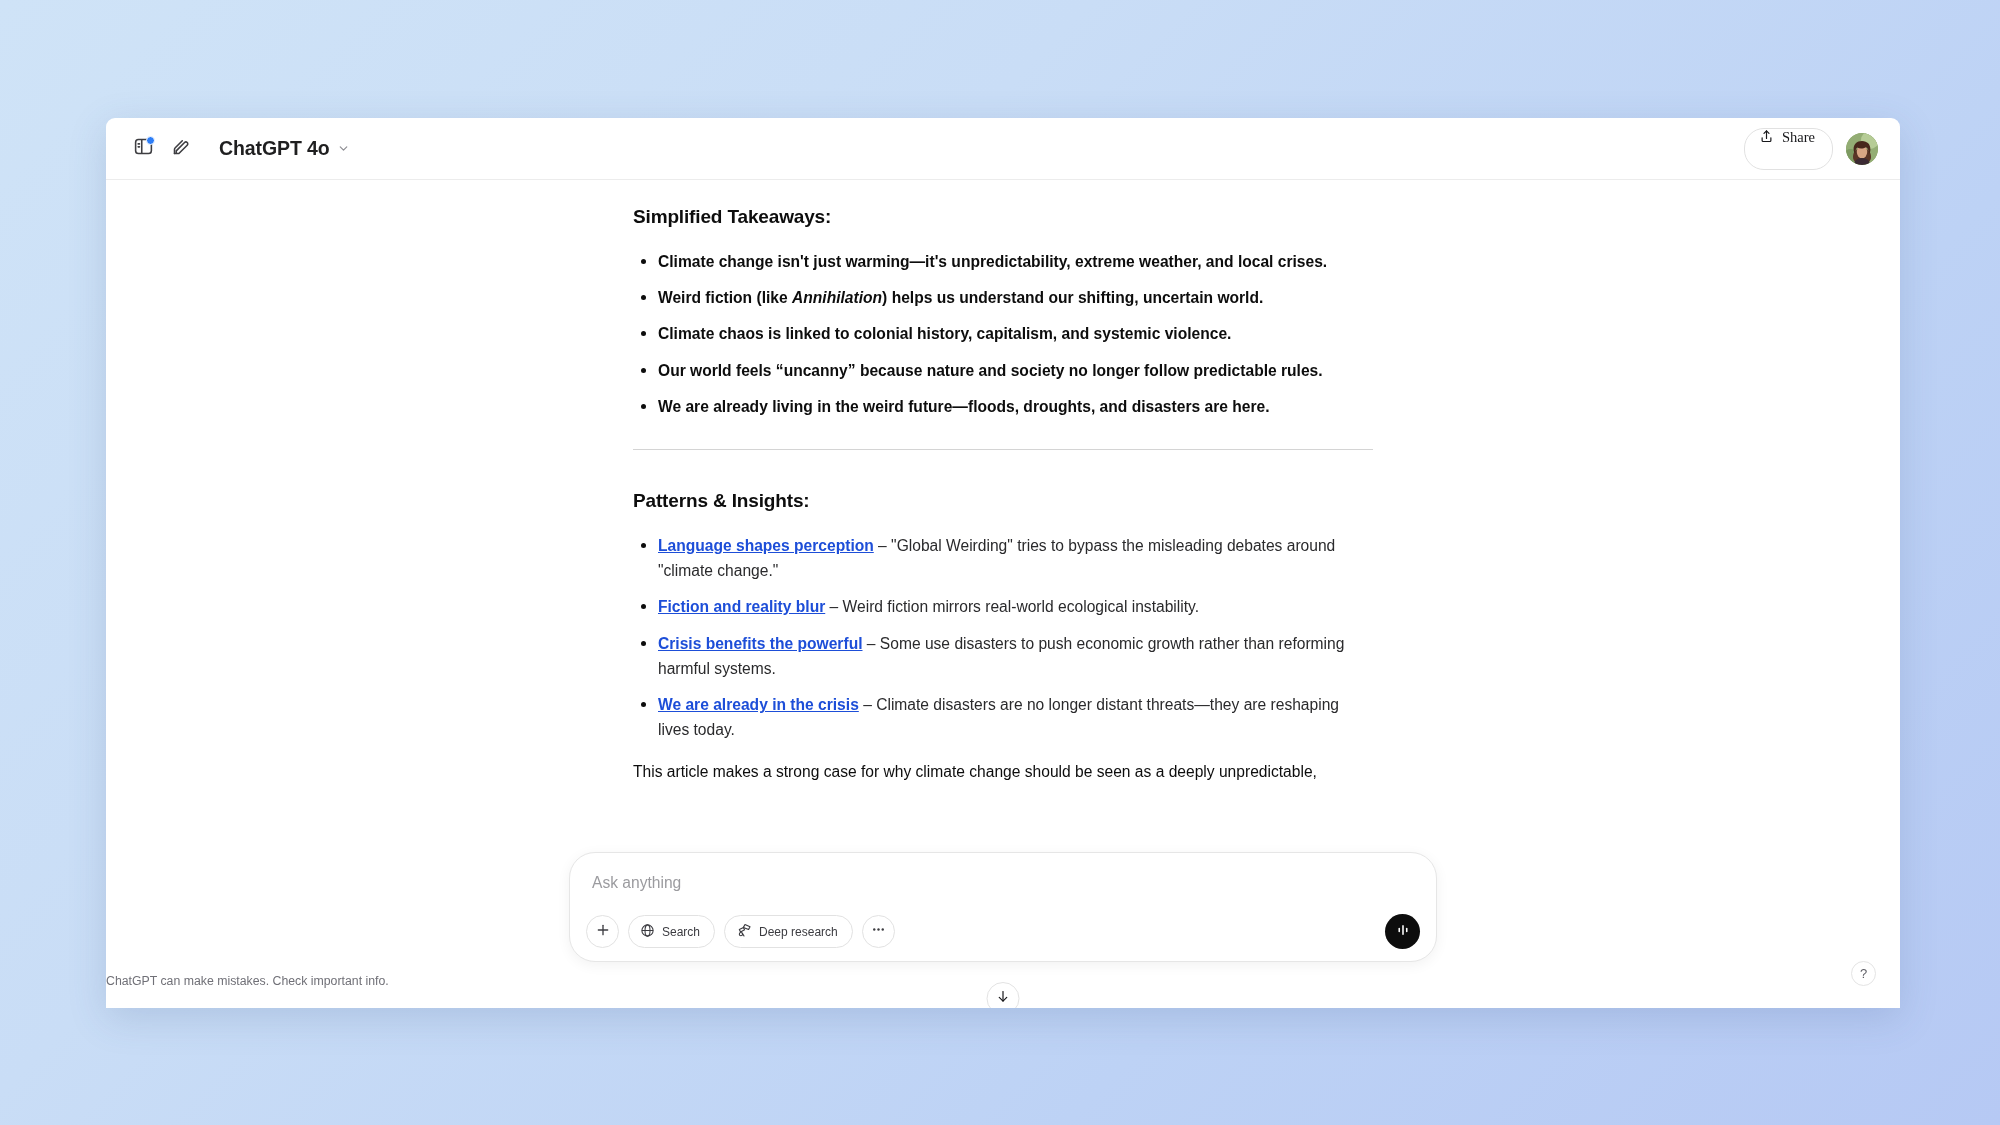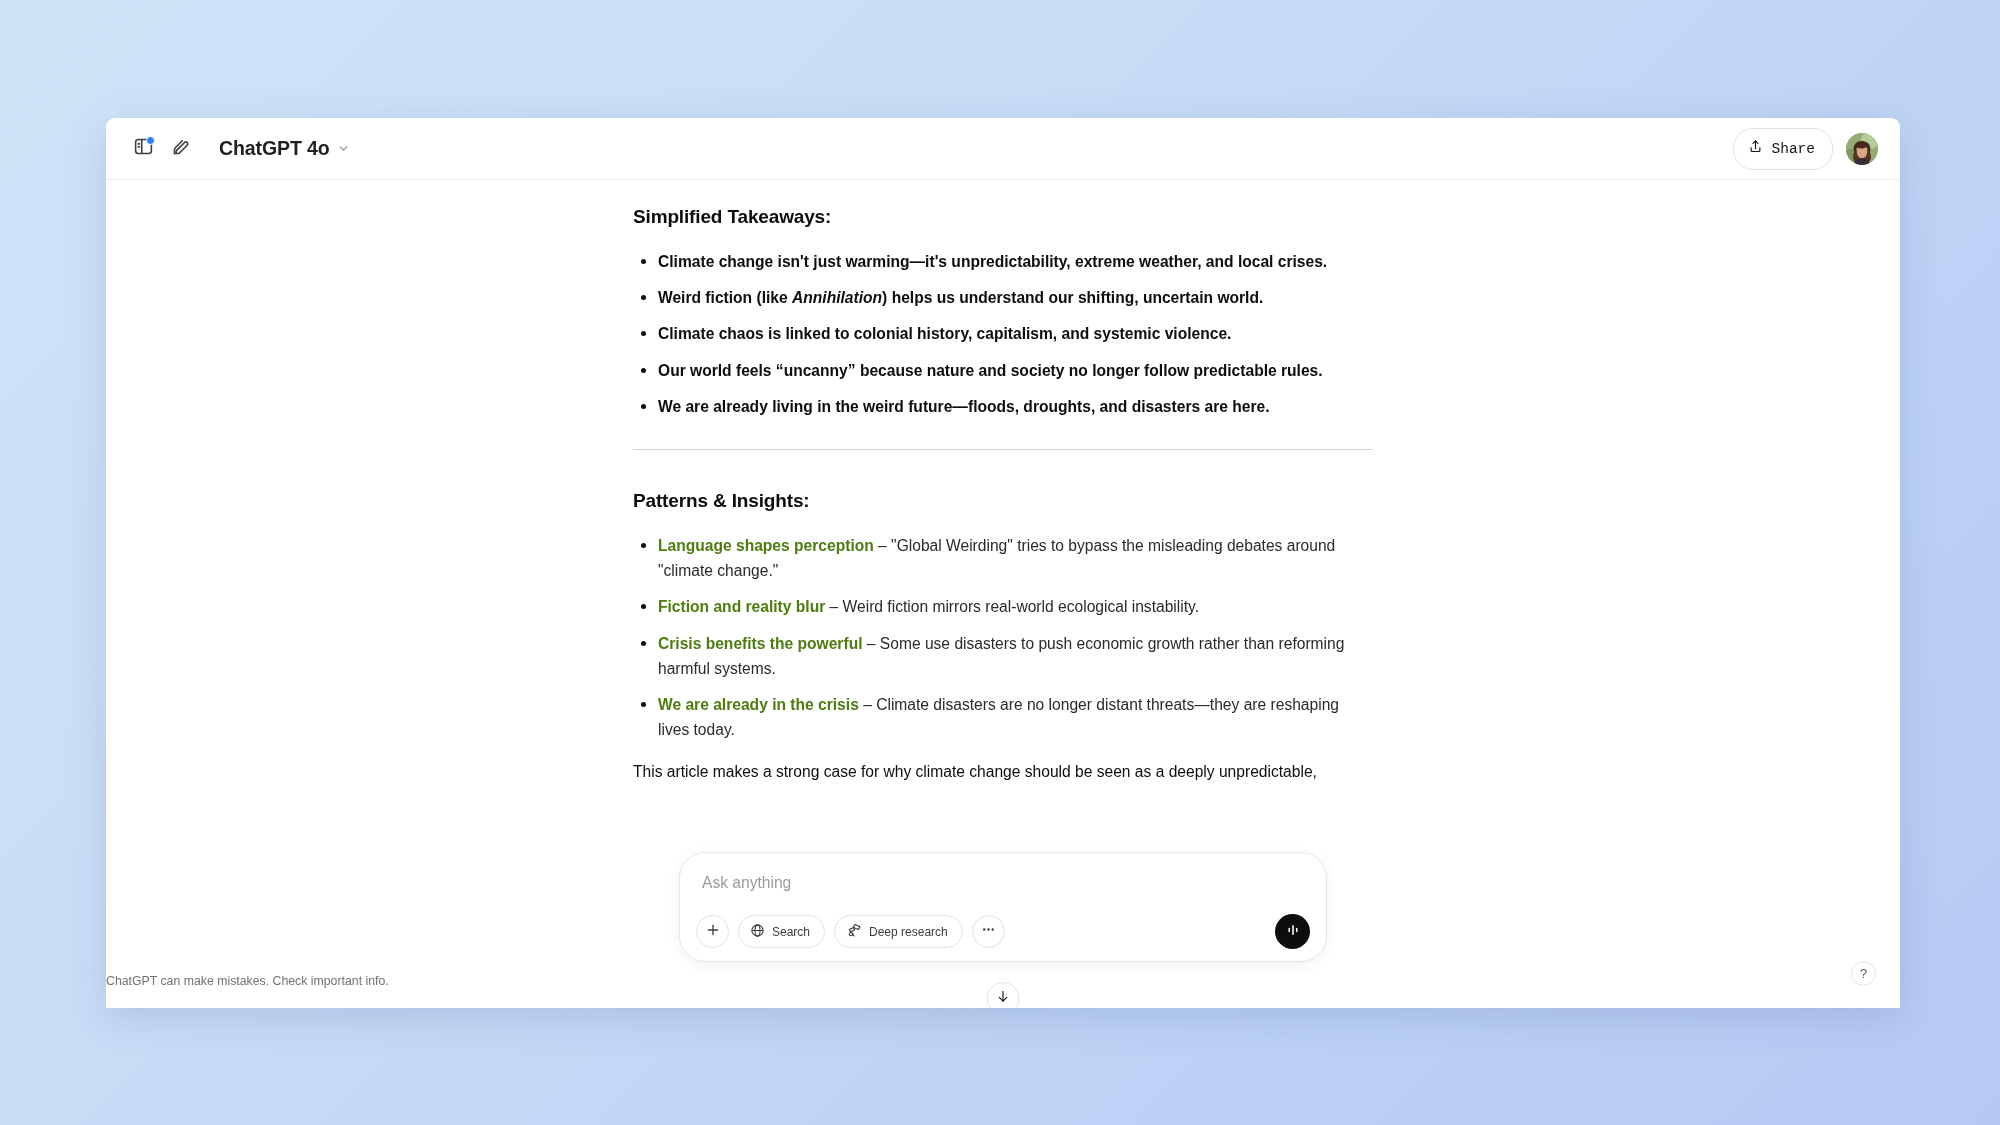--- a/index.html
+++ b/index.html
@@ -72,29 +72,29 @@
     letter-spacing: -.1px;
   }
   .chev { color: #8e8e93; display: flex; }
 
   .topbar-right {
     margin-left: auto;
     display: flex; align-items: center; gap: 13px;
   }
 
   .share-btn {
-    display: flex; align-items: center; gap: 8px;
+    display: flex; gap: 8px;
     height: 42px;
     padding: 0 17px 0 14px;
     border: 1px solid #e1e1e1;
     border-radius: 20px;
     background: #fff;
     font-size: 14.5px;
     color: #17171a;
-    font-family: Liberation Mono, monospace;
+    font-family: Liberation Serif, serif;
     cursor: pointer;
   }
 
   .avatar {
     width: 32px; height: 32px;
     border-radius: 50%;
     overflow: hidden;
     cursor: pointer;
     background: #8ea86a;
     position: relative;
@@ -138,21 +138,21 @@
     left: 8px; top: 10px;
     width: 5px; height: 5px;
     border-radius: 50%;
     background: #0d0d0d;
   }
 
   .takeaways li { font-weight: 700; }
   .takeaways li em { font-style: italic; }
 
   .insights li { font-weight: 400; color: #2a2a2c; }
-  .insights li b { font-weight: 700; color: #4d7c0f; }
+  .insights li b { font-weight: 700; color: #1d4ed8; text-decoration: underline; }
 
   .divider {
     border: none;
     border-top: 1px solid #d4d4d4;
     margin: 30px 0 36px;
   }
 
   .closing-para { margin-top: 16px; color: #0d0d0d; }
 
   
@@ -182,21 +182,21 @@
   .composer-fade {
     position: absolute;
     left: 0; right: 0; bottom: 0;
     height: 150px;
     background: linear-gradient(to bottom, rgba(255,255,255,0) 0%, #fff 42%);
     z-index: 4;
     pointer-events: none;
   }
 
   .composer {
-    width: 648px;
+    width: 868px;
     background: #fff;
     border: 1px solid #e6e6e6;
     border-radius: 26px;
     box-shadow: 0 3px 14px rgba(0,0,0,.055);
     padding: 16px 16px 12px;
     position: relative;
   }
 
   .ask-input {
     width: 100%;

